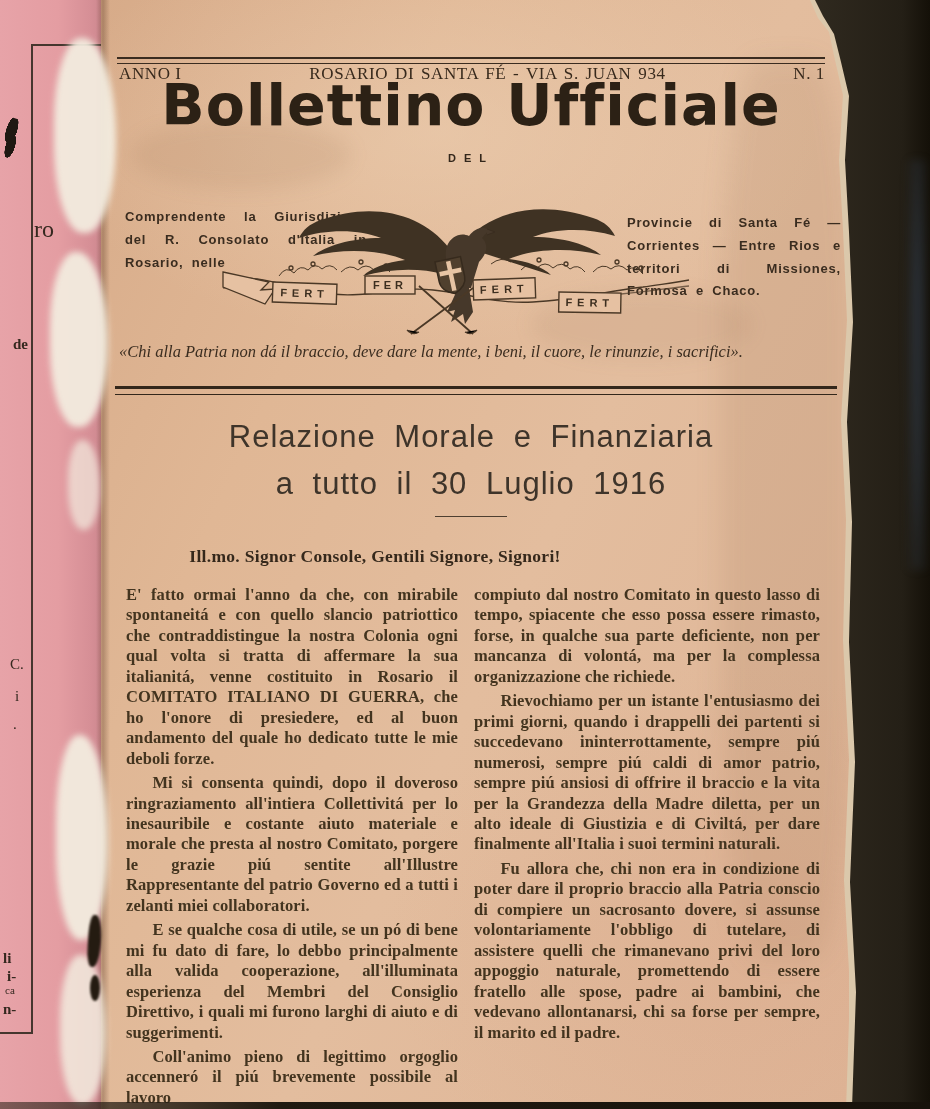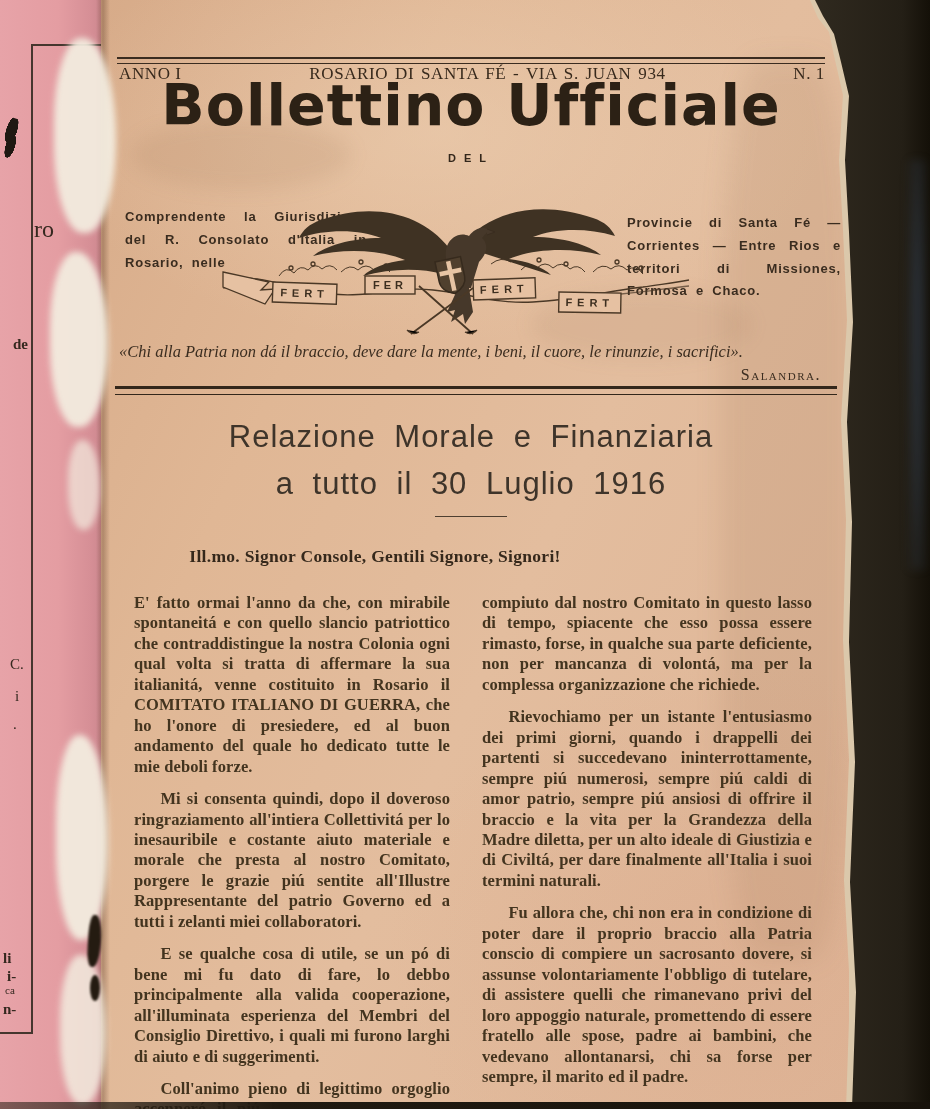--- a/index.html
+++ b/index.html
@@ -82,21 +82,21 @@
   .heading-rule{position:absolute;left:334px;top:516px;width:72px;height:0;border-top:1.5px solid #4e3f30;}
 
   .salutation{position:absolute;left:24px;top:546px;width:500px;text-align:center;
     font-family:Liberation Serif, serif;font-weight:bold;font-size:17.5px;
     letter-spacing:.3px;color:#35281b;}
 
   .colbody{position:absolute;top:581px;font-family:"Liberation Serif",serif;font-weight:bold;
     font-size:16.5px;line-height:1.24;text-align:justify;letter-spacing:.1px;color:#43341f;}
   .colbody.left{left:21px;width:340px;}
   .colbody.right{left:369px;width:354px;}
-  .colbody p{margin:12px;text-indent:1.6em;}
+  .colbody p{margin:4px;text-indent:1.6em;}
   .colbody p:first-child{text-indent:0;}
 
   .bottom-strip{position:absolute;left:0;bottom:0;width:930px;height:7px;
     background:linear-gradient(90deg,rgba(40,30,20,.55),#201a11 30%,#17120b);}
   .blue-smudge{position:absolute;left:905px;top:160px;width:25px;height:410px;
     background:radial-gradient(ellipse at 50% 30%,rgba(70,95,130,.30),transparent 70%),
                radial-gradient(ellipse at 50% 75%,rgba(70,95,130,.22),transparent 70%);
     filter:blur(4px);}
 </style>
 </head>
@@ -197,21 +197,20 @@
           <text x="31" y="14" letter-spacing="5">FERT</text>
         </g>
         <g transform="translate(338,98) rotate(1)">
           <rect x="0" y="0" width="62" height="20" fill="#e6c1a2" stroke="#4a3826" stroke-width="1.4"></rect>
           <text x="31" y="14" letter-spacing="5">FERT</text>
         </g>
       </g>
     </svg>
 
     <div class="quote">«Chi alla Patria non dá il braccio, deve dare la mente, i beni, il cuore, le rinunzie, i sacrifici».</div>
-    <div class="attribution">Salandra.</div>
     <div class="rule-heavy"></div>
 
     <div class="heading">
       <span>Relazione Morale e Finanziaria</span><br>
       <span>a tutto il 30 Luglio 1916</span>
     </div>
     <div class="heading-rule"></div>
 
     <div class="salutation">Ill.mo. Signor Console, Gentili Signore, Signori!</div>
 

